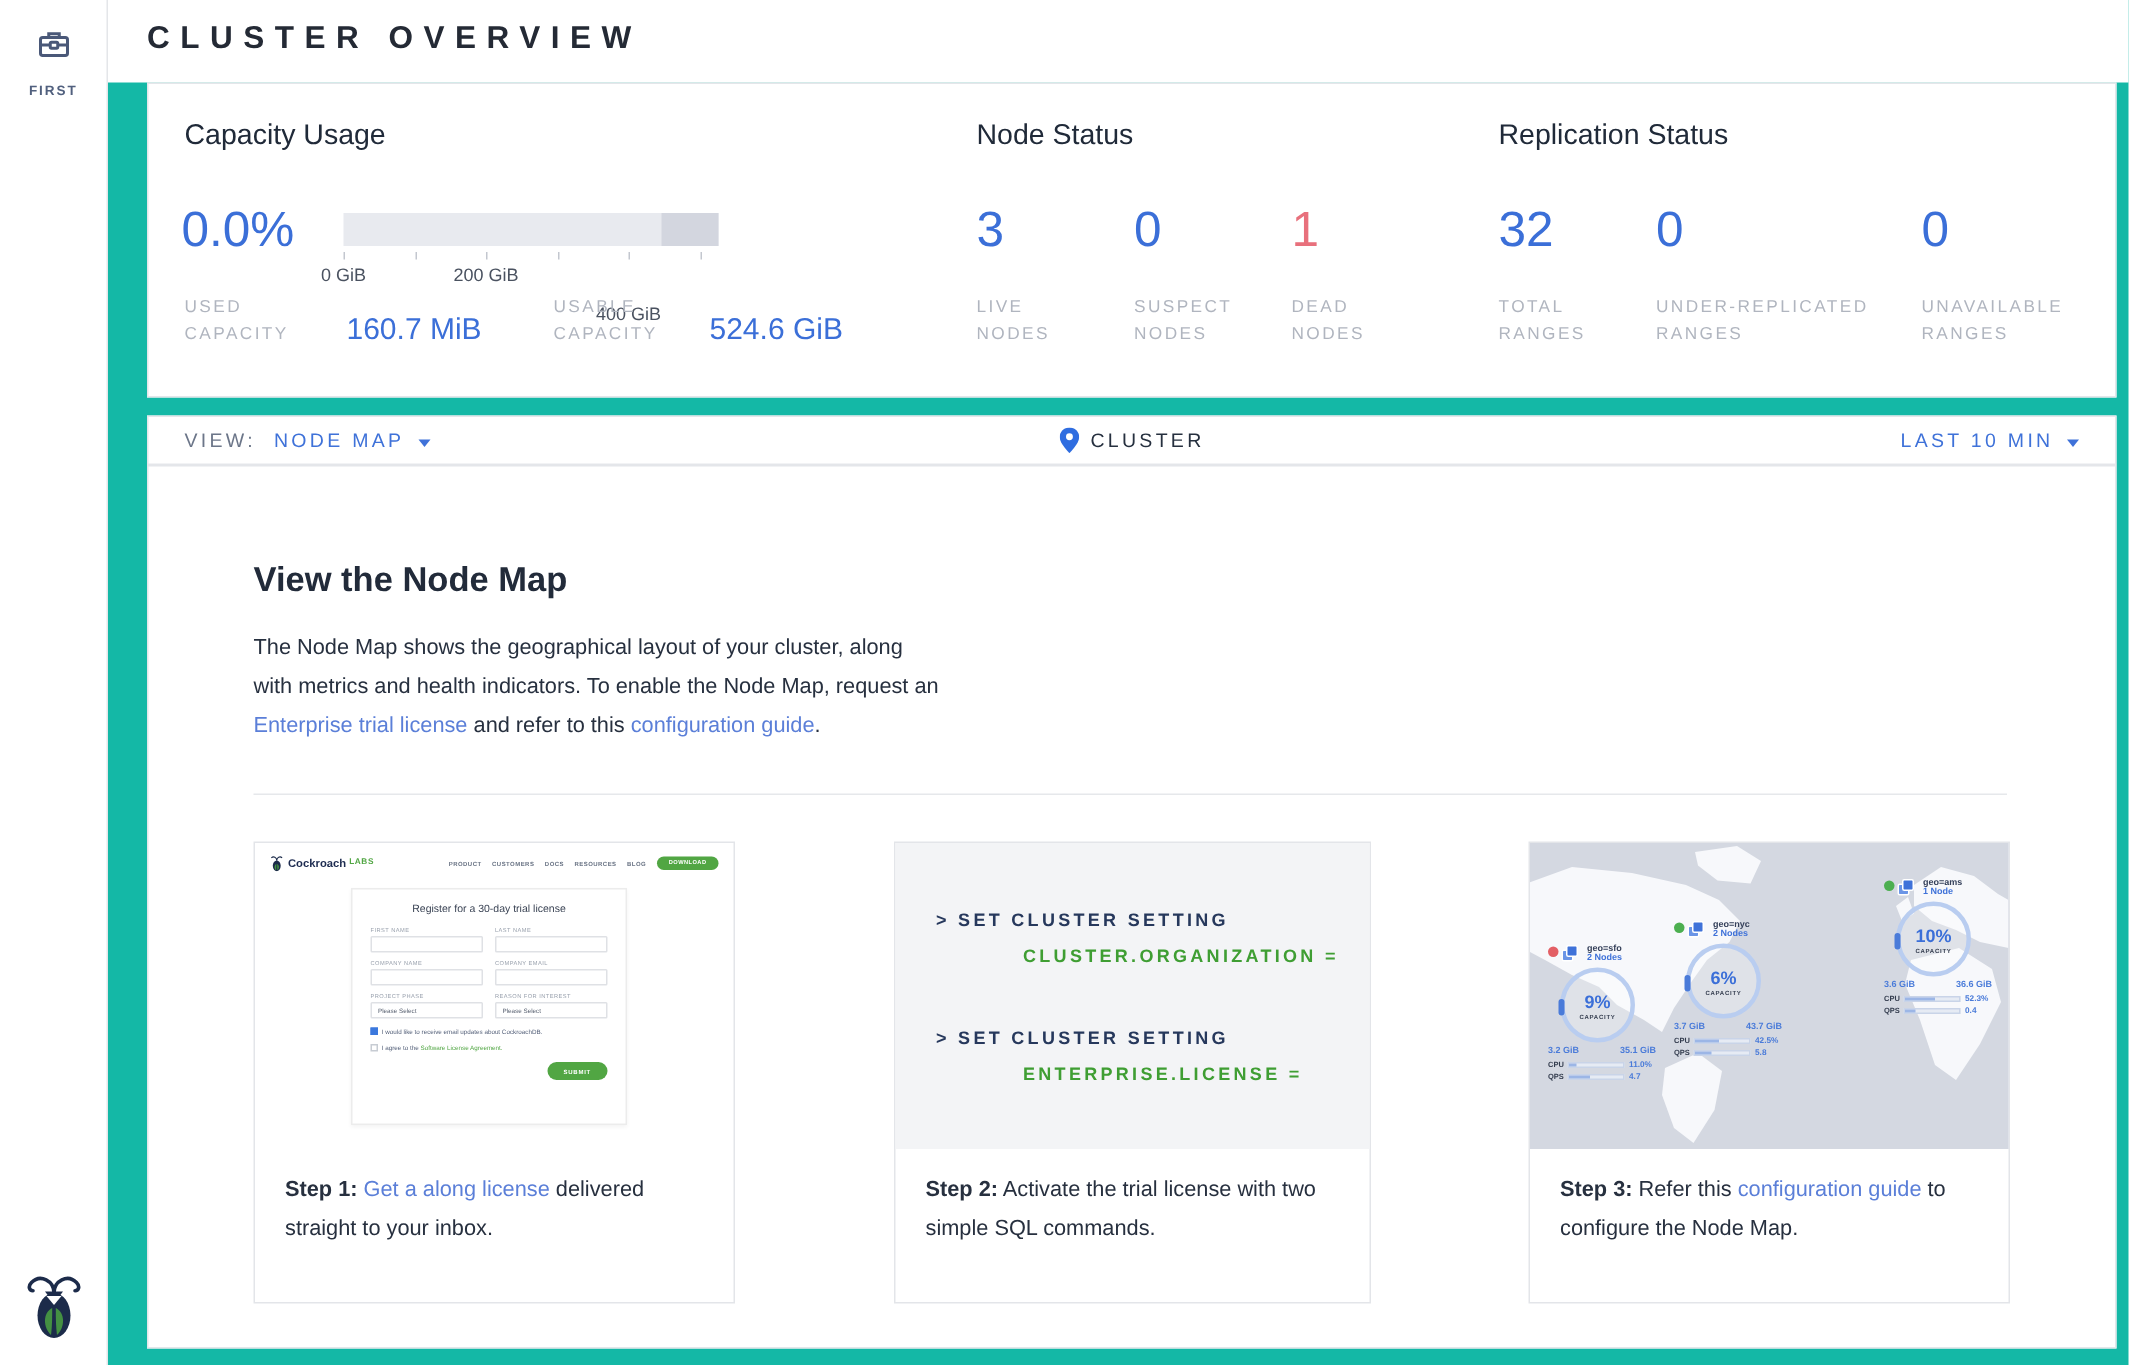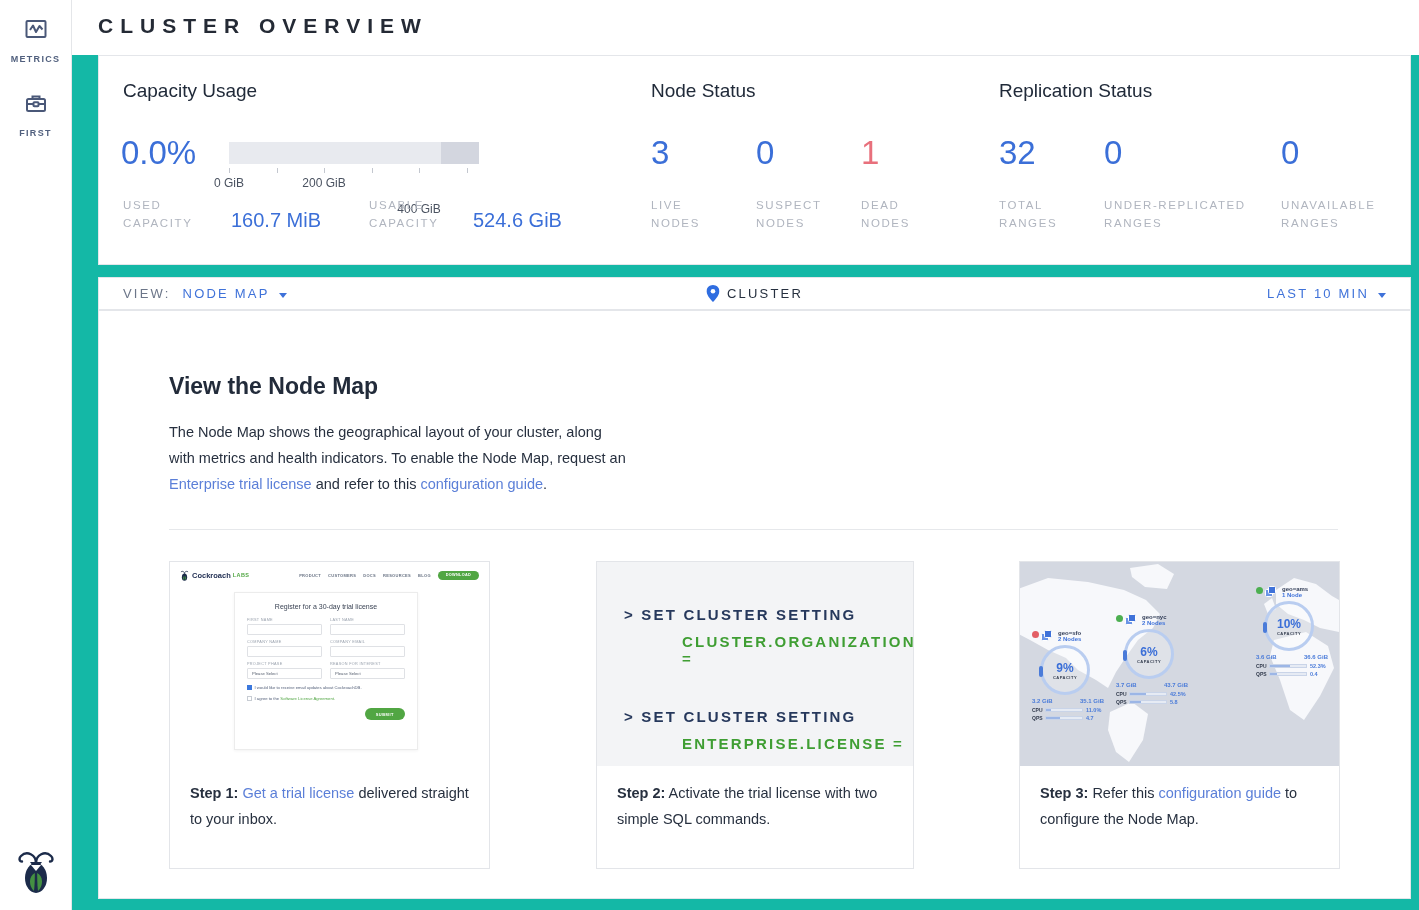--- a/index.html
+++ b/index.html
@@ -98,21 +98,21 @@
   .mf-box { height:11px; border:1px solid #dfe1e5; border-radius:1px; font-size:4.2px; color:#555e6e; line-height:10px; padding-left:4px; }
   .mf-check { display:flex; align-items:center; margin-top:6px; }
   .mf-check .cb { width:4.5px; height:4.5px; border:0.8px solid #c7ccd3; margin-right:3px; flex:none; }
   .mf-check .cb.on { background:#3b78dd; border-color:#3b78dd; }
   .mf-check span { font-size:4.2px; color:#55617a; }
   .mf-check .grn { color:#51a643; }
   .mf-submit { float:right; margin-top:7px; background:#51a643; color:#fff; border-radius:7px; padding:3.5px 11px; font-size:4px; font-weight:700; letter-spacing:.5px; }
 
   
   .code-media { background:#f3f4f6; padding:44px 0 0 27px; }
-  .code-line { font-size:15px; font-weight:700; letter-spacing:2.2px; color:#26385c; }
+  .code-line { font-size:12px; font-weight:700; letter-spacing:2.2px; color:#26385c; }
   .code-line.arg { color:#3f9e33; margin:10px 0 0 58px; }
   .code-line.second { margin-top:41px; }
 
   
   .map-media { background:#d4d8e1; }
   .map-media svg.geo { position:absolute; left:0; top:0; }
   .marker { position:absolute; width:88px; }
   .m-head { display:flex; align-items:flex-start; position:relative; margin-bottom:3px; }
   .m-badge { width:7px; height:7px; border-radius:50%; flex:none; margin:1px 2px 0 0; }
   .m-badge.up { background:#4caf50; } .m-badge.down { background:#e35f65; }
@@ -134,29 +134,20 @@
   .m-row { display:flex; align-items:center; margin-top:2px; }
   .m-lbl { font-size:5px; font-weight:700; color:#333c4e; width:13px; }
   .m-bar { width:38px; height:4.5px; background:#e6ebf4; border:0.5px solid #c9d4e8; margin-right:3px; position:relative; }
   .m-bar i { position:absolute; left:0; top:0; bottom:0; background:#9cb6e6; }
   .m-val { font-size:5.5px; font-weight:700; color:#4a7bd9; }
 </style>
 </head>
 <body>
 
 <div class="sidebar">
-  <div class="side-item">
-    <span>
-      <svg width="28" height="28" viewBox="0 0 28 28">
-          <rect x="4.5" y="6" width="19" height="16" rx="1"></rect>
-          <path d="M8 15 L11 10.5 L14 17 L17.5 11 L20.5 14.5" stroke-linejoin="round"></path>
-        </svg>
-    </span>
-    <span class="lbl">METRICS</span>
-  </div>
   <div class="side-item">
     <span>
       <svg width="28" height="28" viewBox="0 0 28 28">
           <rect x="5" y="10" width="18" height="12" rx="1.5"></rect>
           <path d="M10.5 10 V7.5 H17.5 V10"></path>
           <path d="M5 15 H11.5 M16.5 15 H23"></path>
           <rect x="11.5" y="13.2" width="5" height="4" rx="0.8"></rect>
         </svg>
     </span>
     <span class="lbl">FIRST</span>
@@ -306,21 +297,21 @@
             </div>
           <div class="mf-check">
               <span class="cb"></span>
               <span><span>I agree to the</span> <span class="grn">Software License Agreement.</span></span>
             </div>
           <div class="mf-submit">SUBMIT</div>
         </div>
       </div>
       <div class="card-cap">
         <b>Step 1:</b>
-        <a class="link">Get a trial license</a>
+        <a class="link">Get a along license</a>
         <span>delivered straight to your inbox.</span>
       </div>
     </div>
 
     <div class="card card2">
       <div class="card-media code-media">
         <div class="code-line">&gt; SET CLUSTER SETTING</div>
         <div class="code-line arg">CLUSTER.ORGANIZATION =</div>
         <div class="code-line second">&gt; SET CLUSTER SETTING</div>
         <div class="code-line arg">ENTERPRISE.LICENSE =</div>

